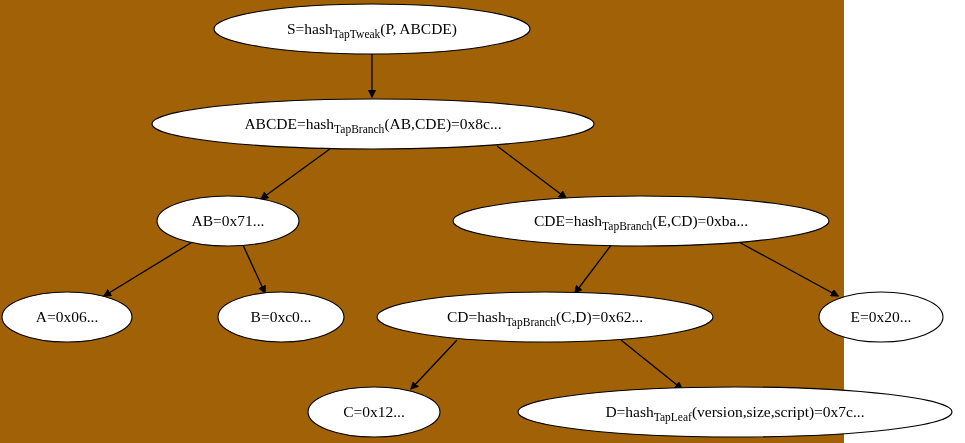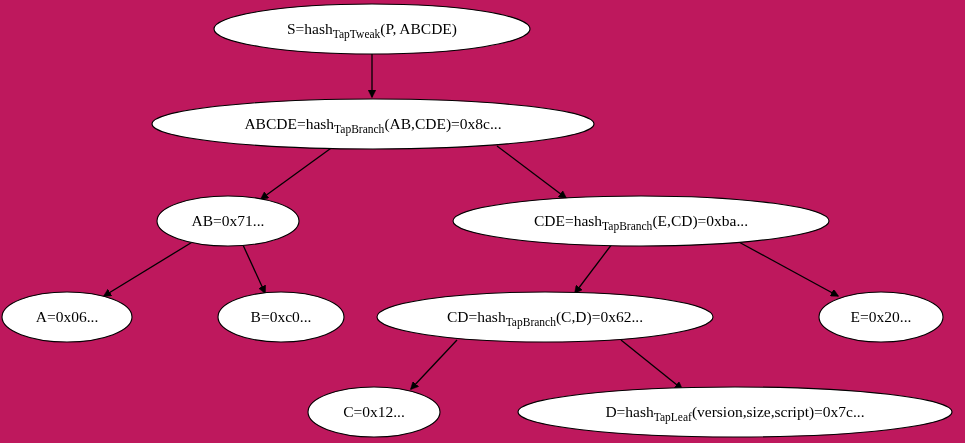--- a/index.html
+++ b/index.html
@@ -8,23 +8,23 @@
     background: #ffffff;
   }
   body {
     width: 965px;
     height: 443px;
     font-family: "Liberation Serif", serif;
     overflow: hidden;
   }
   #diagram-root {
     position: relative;
-    width: 965px;
+    width: 844px;
     height: 443px;
-    background: #be185d;
+    background: #a16207;
   }
   svg#taproot-tree {
     display: block;
     width: 965px;
     height: 443px;
   }
   .node-ellipse {
     fill: #ffffff;
     stroke: #000000;
     stroke-width: 1.1;

